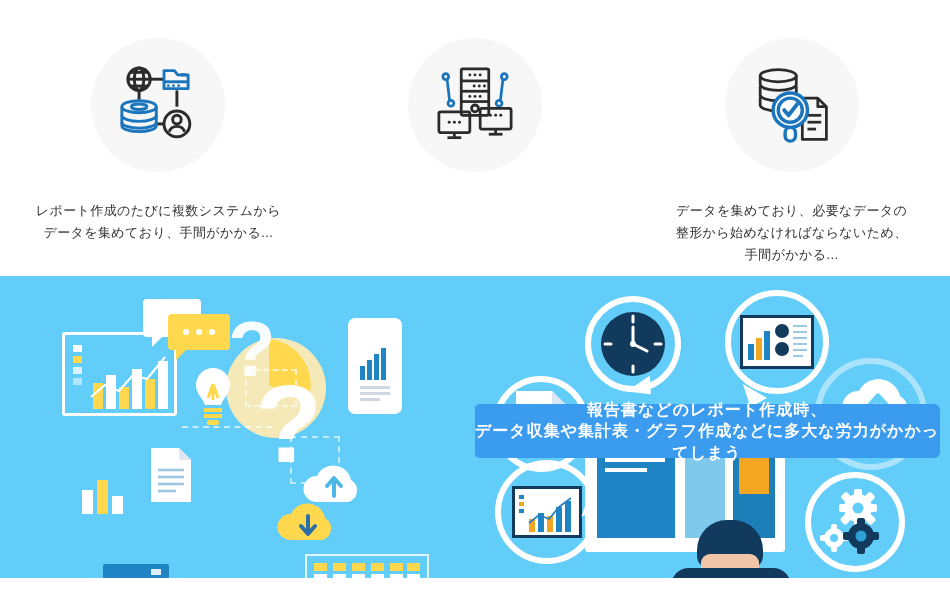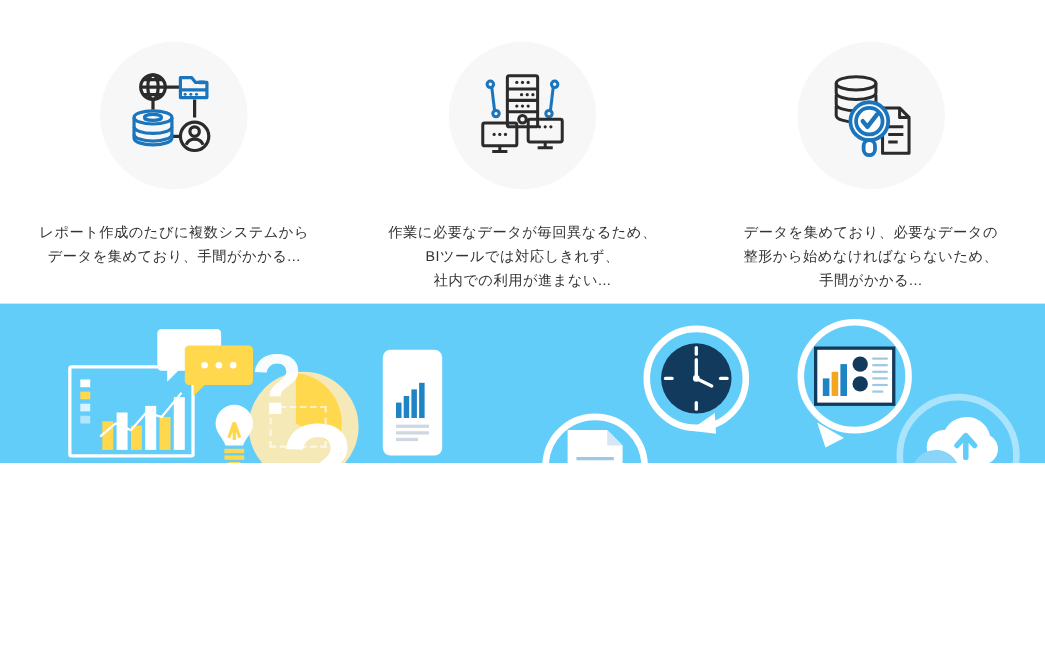--- a/index.html
+++ b/index.html
@@ -1,20 +1,20 @@
 <!DOCTYPE html>
 <html><head>
 <meta charset="utf-8">
 <style>
   html,body{margin:0;padding:0;}
   body{
     width:950px;height:594px;overflow:hidden;background:#ffffff;
     font-family:"Liberation Sans","DejaVu Sans",sans-serif;
   }
-  .page{position:relative;width:950px;height:421px;overflow:hidden;}
+  .page{position:relative;width:950px;height:578px;overflow:hidden;}
 
   
   .cards{
     position:absolute;left:0;top:0;width:950px;height:276px;
     display:flex;background:#fff;
   }
   .card{flex:1 1 33.333%;display:flex;flex-direction:column;align-items:center;padding-top:38px;box-sizing:border-box;}
   .icon-circle{
     width:134px;height:134px;border-radius:50%;background:#f7f7f7;
     display:flex;align-items:center;justify-content:center;
@@ -157,23 +157,20 @@
           <g fill="#2b2b2b">
             <circle cx="20" cy="70" r="1.7"></circle>
               <circle cx="26" cy="70" r="1.7"></circle>
               <circle cx="32" cy="70" r="1.7"></circle>
             <circle cx="68" cy="62" r="1.7"></circle>
               <circle cx="74" cy="62" r="1.7"></circle>
               <circle cx="80" cy="62" r="1.7"></circle>
           </g>
         </svg>
       </div>
-      <div class="card-text">作業に必要なデータが毎回異なるため、
-BIツールでは対応しきれず、
-社内での利用が進まない...</div>
     </div>
 
     <div class="card">
       <div class="icon-circle">
         <svg width="86" height="86" viewBox="0 0 100 100" aria-hidden="true">
           <g fill="none" stroke="#2b2b2b" stroke-width="3.2">
             <ellipse cx="34" cy="16" rx="21" ry="7"></ellipse>
             <path d="M13 16 v10 a21 7 0 0 0 42 0 v-10"></path>
             <path d="M13 28 v10 a21 7 0 0 0 42 0 v-10"></path>
             <path d="M13 40 v10 a21 7 0 0 0 42 0 v-10"></path>
@@ -454,15 +451,17 @@
 
       <div class="abs" style="left:150px;top:244px;width:210px;height:160px;">
         <div class="abs navy" style="left:72px;top:0px;width:66px;height:48px;border-radius:30px 30px 12px 12px;"></div>
         <div class="abs" style="left:76px;top:34px;width:58px;height:22px;background:#f1c6a8;border-radius:9px;"></div>
         <div class="abs navy" style="left:46px;top:48px;width:120px;height:44px;border-radius:18px 18px 0 0;"></div>
         <div class="abs" style="left:38px;top:62px;width:22px;height:40px;background:#f1c6a8;border-radius:9px;"></div>
         <div class="abs" style="left:150px;top:62px;width:22px;height:40px;background:#f1c6a8;border-radius:9px;"></div>
         <div class="abs wht" style="left:62px;top:62px;width:88px;height:98px;border-radius:12px;"></div>
       </div>
 
+      <div class="ribbon right" style="left:-1px;top:128px;">報告書などのレポート作成時、
+データ収集や集計表・グラフ作成などに多大な労力がかかってしまう</div>
     </div>
   </div>
 </div>
 
 </body></html>

